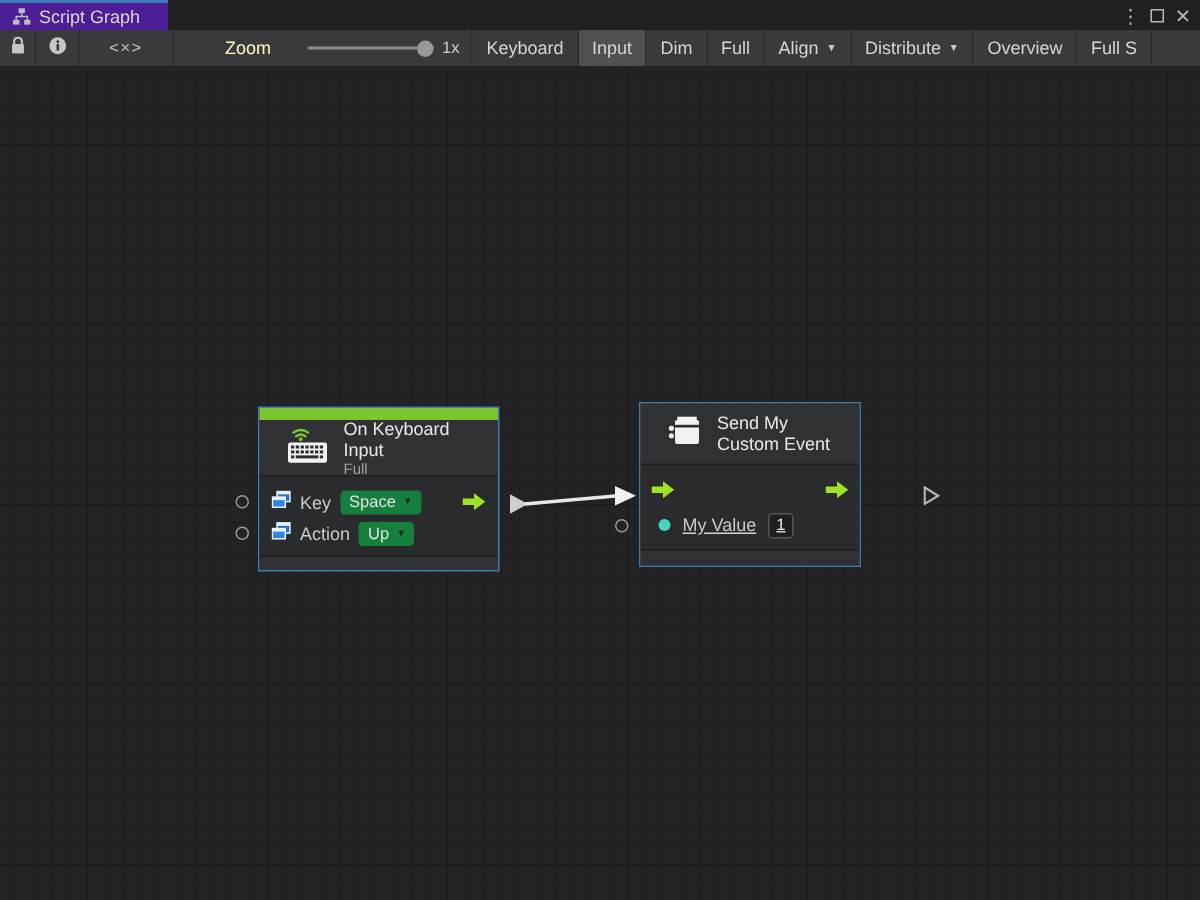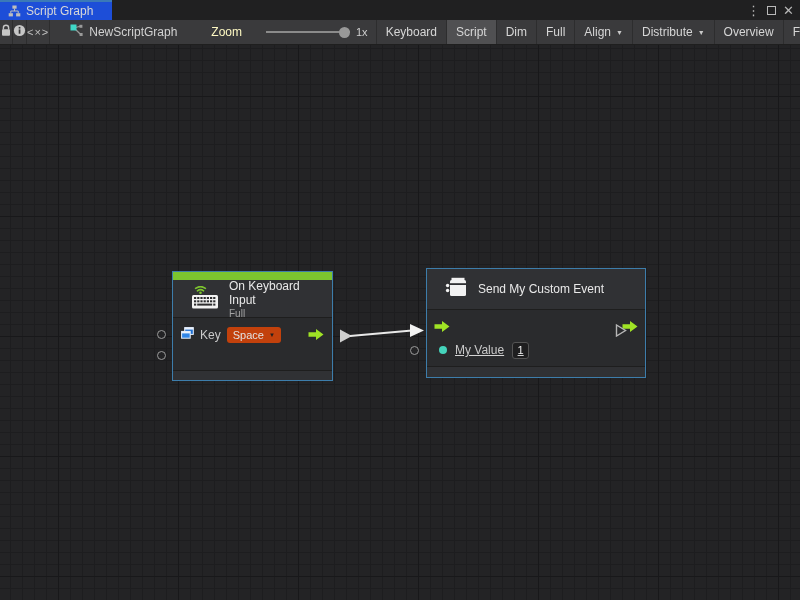--- a/index.html
+++ b/index.html
@@ -4,21 +4,21 @@
 <style>
   * { margin:0; padding:0; box-sizing:border-box; }
   html,body { width:800px; height:600px; overflow:hidden; background:#191919; }
   body { font-family:"Liberation Sans", sans-serif; color:#d4d4d4; font-size:12px; }
 
   .window { position:relative; width:800px; height:600px; background:#222224; overflow:hidden; }
 
   
   .tabbar { position:absolute; left:0; top:0; width:800px; height:20px; background:#202021;
             display:flex; align-items:stretch; }
-  .tab { width:112px; background:#1d4ed8; border-top:2px solid #3b79b8; display:flex;
+  .tab { width:112px; background:#4c1d95; border-top:2px solid #3b79b8; display:flex;
          align-items:center; gap:5px; padding:0 8px; color:#d8d8d8; font-size:12px; }
   .tab-icon { display:flex; align-items:center; }
   .win-controls { margin-left:auto; display:flex; align-items:center; gap:7px; padding-right:6px; }
   .win-controls .glyph { color:#b9b9b9; font-size:13px; line-height:1; cursor:default; }
   .maxbox { width:9px; height:9px; border:1.5px solid #b9b9b9; display:inline-block; }
 
   
   .toolbar { position:absolute; left:0; top:20px; width:800px; height:25px; background:#3a3a3c;
              border-bottom:1px solid #1f1f1f; display:flex; align-items:stretch; white-space:nowrap; }
   .seg { display:flex; align-items:center; justify-content:center; border-right:1px solid #2d2d2e; }
@@ -44,33 +44,33 @@
       linear-gradient(90deg,#1d1d1f 0 1px, transparent 1px),
       linear-gradient(#1d1d1f 0 1px, transparent 1px);
     background-size:120px 120px,120px 120px,12px 12px,12px 12px;
     background-position:58px 0,0 51px,10px 0,0 3px; }
 
   .wires { position:absolute; left:0; top:0; width:800px; height:555px; pointer-events:none; }
 
   
   .node { position:absolute; border:1px solid #3d7dab; background:#2a2b2d; }
   .node1 { left:172px; top:226px; width:161px; height:110px; }
-  .node2 { left:426px; top:223px; width:220px; height:110px; }
+  .node2 { left:426px; top:223px; width:148px; height:110px; }
   .eventstrip { height:8px; background:#7cc52f; }
   .nheader { background:#303134; display:flex; align-items:center; gap:9px; padding:4px 18px; border-bottom:1px solid #1e1e1e; }
   .node1 .nheader { height:38px; }
   .node2 .nheader { height:41px; }
   .ntitle { color:#e9e9e9; font-size:12px; }
   .nsub { color:#a3a3a3; font-size:10px; margin-top:1px; }
   .nbody { background:#2a2b2d;text-align:center; }
   .node1 .nbody { padding:6px 0 4px 0; }
   .node2 .nbody { padding:8px 0 6px 0;text-decoration:underline; }
   .prow { height:21px; display:flex; align-items:center; padding:0 5px 0 8px; gap:6px; }
   .plabel { color:#c9c9c9; font-size:12px; }
-  .dropdown { background:#c2410c; border-radius:3px; height:16px; display:flex; align-items:center;
+  .dropdown { background:#15803d; border-radius:3px; height:16px; display:flex; align-items:center;
               gap:5px; padding:0 6px; color:#e2e2e2; font-size:11px; }
   .dropdown .dcaret { font-size:6px; color:#1f1f1f; }
   .flowrow { height:20px; display:flex; align-items:center; justify-content:space-between; padding:0 7px; }
   .valrow { height:20px; display:flex; align-items:center; gap:8px; padding:0 7px 0 12px; margin-top:2px; }
   .teal-dot { width:8px; height:8px; border-radius:50%; background:#45d4bc; }
   .valuebox { min-width:17px; height:17px; background:#1e1e1f; border:1px solid #545454; border-radius:3px;
               color:#f0f0f0; font-size:11px; display:flex; align-items:center; justify-content:center; padding:0 3px; }
   .nfooter { border-top:1px solid #1e1e1e; background:#303134; position:absolute; left:0; right:0; bottom:0; }
   .node1 .nfooter { height:10px; } .node2 .nfooter { height:11px; }
   .arrow-right-auto { margin-left:auto; margin-right:3px; display:flex; }
@@ -114,44 +114,33 @@
       <span>
         <svg width="13" height="13" viewBox="0 0 13 13">
           <circle cx="6.5" cy="6.5" r="5.6" fill="#c6c6c6"></circle>
           <rect x="5.7" y="5.4" width="1.7" height="4.3" fill="#343436"></rect>
           <rect x="5.7" y="2.9" width="1.7" height="1.7" fill="#343436"></rect>
         </svg>
       </span>
     </div>
     <div class="seg code">&lt;×&gt;</div>
 
-    <div class="graphname">
-      <span>
-        <svg width="13" height="13" viewBox="0 0 13 13">
-          <path d="M4 4 L10 2.2 M4 4 L10.2 10" stroke="#9a9a9a" stroke-width="1.2" fill="none"></path>
-          <rect x="0.5" y="0.5" width="6" height="6" fill="#3fd8c7"></rect>
-          <rect x="9.4" y="0.8" width="3" height="3" fill="#9a9a9a"></rect>
-          <rect x="9.6" y="9" width="3" height="3" fill="#9a9a9a"></rect>
-        </svg>
-      </span>
-      <span>NewScriptGraph</span>
-    </div>
 
     <div class="zoomgroup">
       <span class="zlabel">Zoom</span>
       <div class="slider">
         <div class="track"></div>
         <div class="handle"></div>
       </div>
       <span class="zval">1x</span>
     </div>
 
     <div class="tbbtns">
       <div class="tbtn">Keyboard</div>
-      <div class="tbtn active">Script</div>
+      <div class="tbtn active">Input</div>
       <div class="tbtn">Dim</div>
       <div class="tbtn">Full</div>
       <div class="tbtn">
         <span>Align</span>
         <span class="caret">▼</span>
       </div>
       <div class="tbtn">
         <span>Distribute</span>
         <span class="caret">▼</span>
       </div>
@@ -217,20 +206,35 @@
           <span class="dropdown">
             <span>Space</span>
             <span class="dcaret">▼</span>
           </span>
           <span class="arrow-right-auto">
             <svg width="16" height="13" viewBox="0 0 16 13">
                 <path d="M0.5 4.3 H8 V0.9 L15.5 6.5 L8 12.1 V8.7 H0.5 Z" fill="#9fe325"></path>
               </svg>
           </span>
         </div>
+        <div class="prow">
+          <span>
+            <svg width="13" height="12" viewBox="0 0 13 12">
+              <rect x="3.7" y="0.6" width="8.6" height="6.8" fill="#1d6fd1" stroke="#e9f1fc" stroke-width="1"></rect>
+              <rect x="3.7" y="0.6" width="8.6" height="2" fill="#e9f1fc"></rect>
+              <rect x="0.6" y="4.4" width="8.6" height="6.8" fill="#2f86e8" stroke="#e9f1fc" stroke-width="1"></rect>
+              <rect x="0.6" y="4.4" width="8.6" height="2" fill="#e9f1fc"></rect>
+            </svg>
+          </span>
+          <span class="plabel">Action</span>
+          <span class="dropdown">
+            <span>Up</span>
+            <span class="dcaret">▼</span>
+          </span>
+        </div>
       </div>
       <div class="nfooter"></div>
     </div>
 
     <div class="node node2">
       <div class="nheader">
         <span>
           <svg width="24" height="22" viewBox="0 0 24 22">
             <rect x="6.5" y="0.8" width="13" height="2.4" fill="#f2f2f2"></rect>
             <rect x="5" y="3" width="16" height="16" rx="1.5" fill="#f2f2f2"></rect>

